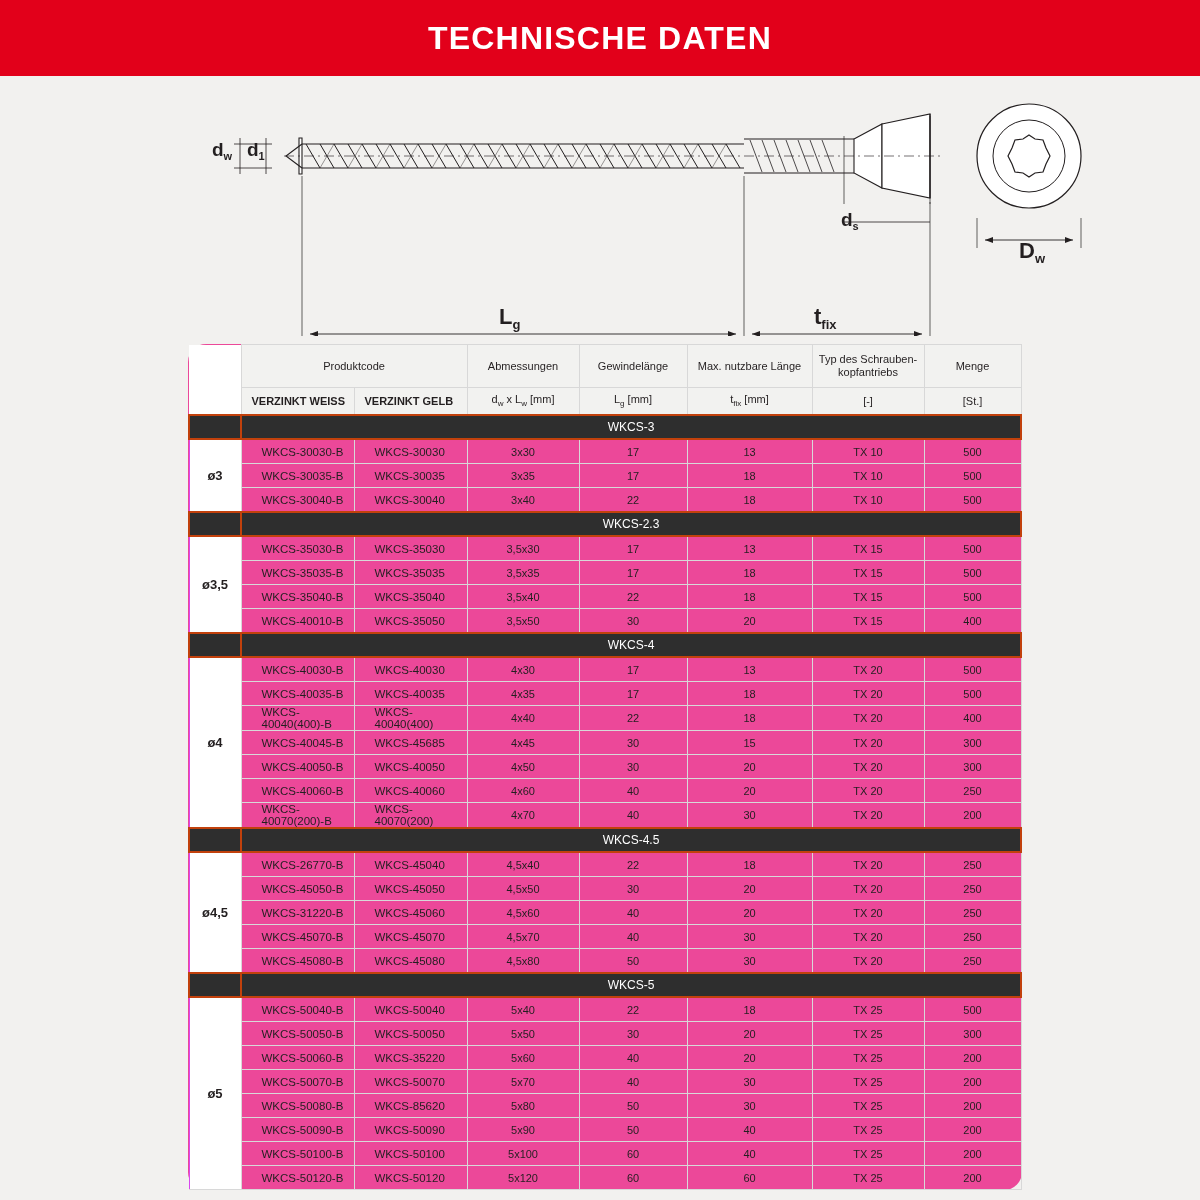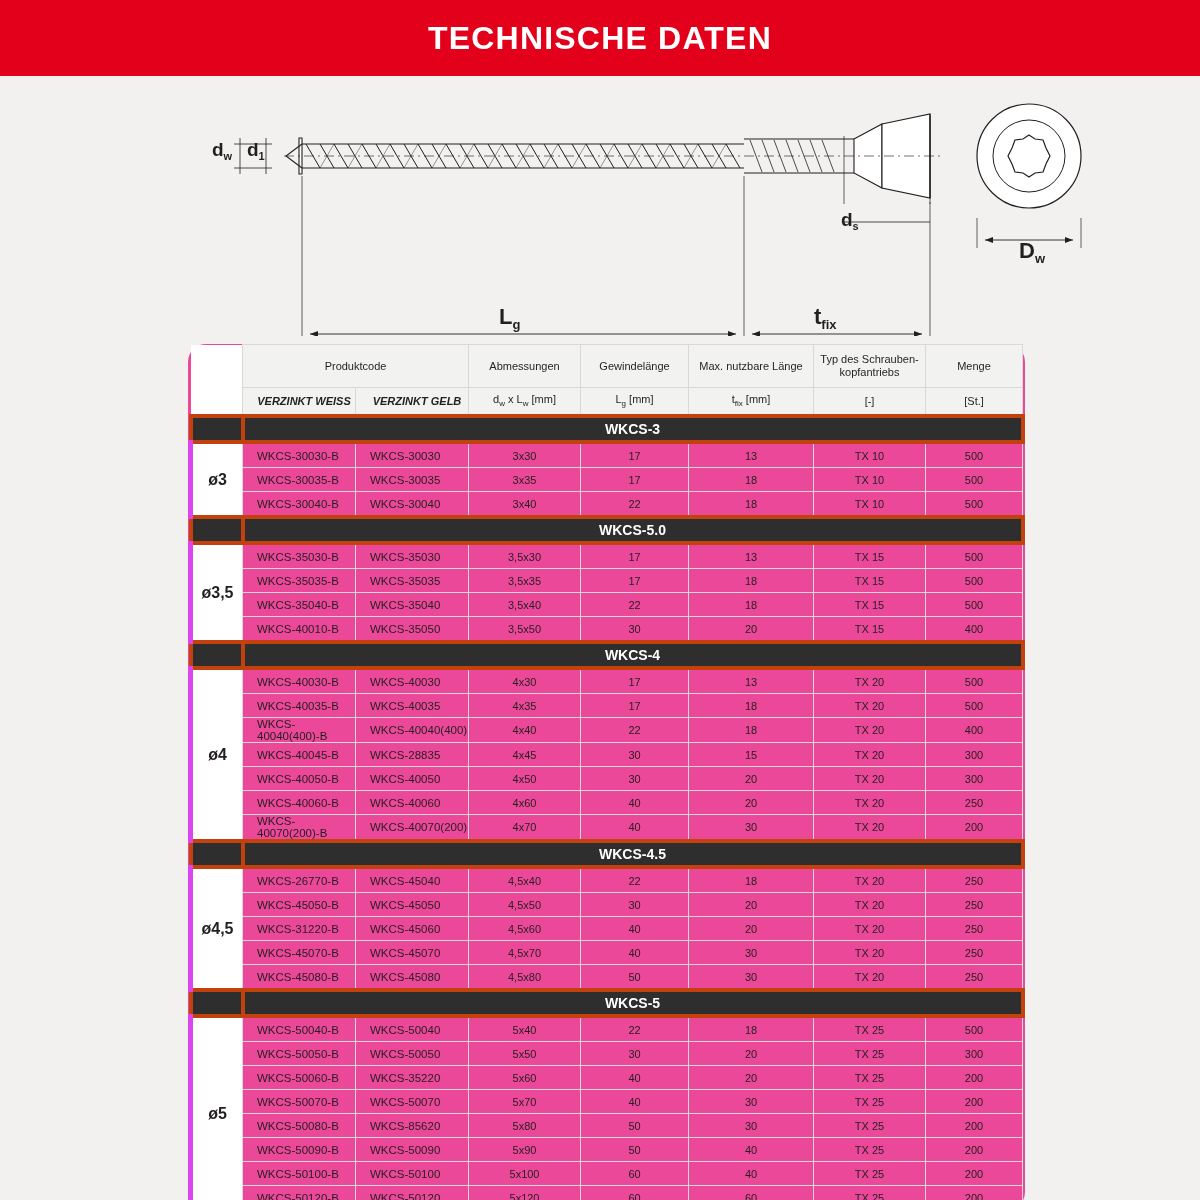--- a/index.html
+++ b/index.html
@@ -54,38 +54,37 @@
   }
   thead td{
     background:#f2f2f0;
     font-size:11px;
     line-height:1.15;
   }
   thead td.h1row{height:42px;}
   thead td.h2row{height:26px;}
   td.code{
     text-align:left;
-    padding-left:14px;
+    padding-left:20px;
     font-size:11.5px;
   }
-  thead td.codehead{text-align:center;padding-left:10px;font-weight:bold;font-size:11px;font-style:italic;}
+  thead td.codehead{text-align:left;padding-left:10px;font-weight:bold;font-size:11px;}
   .grouprow td{
     background:#2e2e2e;
     color:#ffffff;
-    font-size:14px;
+    font-size:12px;
     height:22px;
-    border:4px solid #c2410c;
-    font-weight:bold;
+    border:2px solid #c2410c;
   }
   .diacell{
     background:#ffffff;
-    font-size:16px;
+    font-size:13px;
     font-weight:bold;
     vertical-align:middle;
-    border-left:5px solid #d946ef;
+    border-left:1px solid #d946ef;
   }
   .blankcell{
     background:#ffffff;
     border:none;
   }
   .sub{font-size:8px;vertical-align:sub;}
   col.c0{width:52px;}
   col.c1{width:113px;}
   col.c2{width:113px;}
   col.c3{width:112px;}
@@ -246,21 +245,21 @@
           <td class="code">WKCS-30040-B</td>
           <td class="code">WKCS-30040</td>
           <td>3x40</td>
           <td>22</td>
           <td>18</td>
           <td>TX 10</td>
           <td>500</td>
         </tr>
         <tr class="grouprow">
           <td class="blankcell"></td>
-          <td colspan="7">WKCS-5.0</td>
+          <td colspan="7">WKCS-2.3</td>
         </tr>
         <tr>
           <td class="diacell" rowspan="4">ø3,5</td>
           <td class="code">WKCS-35030-B</td>
           <td class="code">WKCS-35030</td>
           <td>3,5x30</td>
           <td>17</td>
           <td>13</td>
           <td>TX 15</td>
           <td>500</td>
@@ -319,21 +318,21 @@
           <td class="code">WKCS-40040(400)-B</td>
           <td class="code">WKCS-40040(400)</td>
           <td>4x40</td>
           <td>22</td>
           <td>18</td>
           <td>TX 20</td>
           <td>400</td>
         </tr>
         <tr>
           <td class="code">WKCS-40045-B</td>
-          <td class="code">WKCS-28835</td>
+          <td class="code">WKCS-45685</td>
           <td>4x45</td>
           <td>30</td>
           <td>15</td>
           <td>TX 20</td>
           <td>300</td>
         </tr>
         <tr>
           <td class="code">WKCS-40050-B</td>
           <td class="code">WKCS-40050</td>
           <td>4x50</td>

